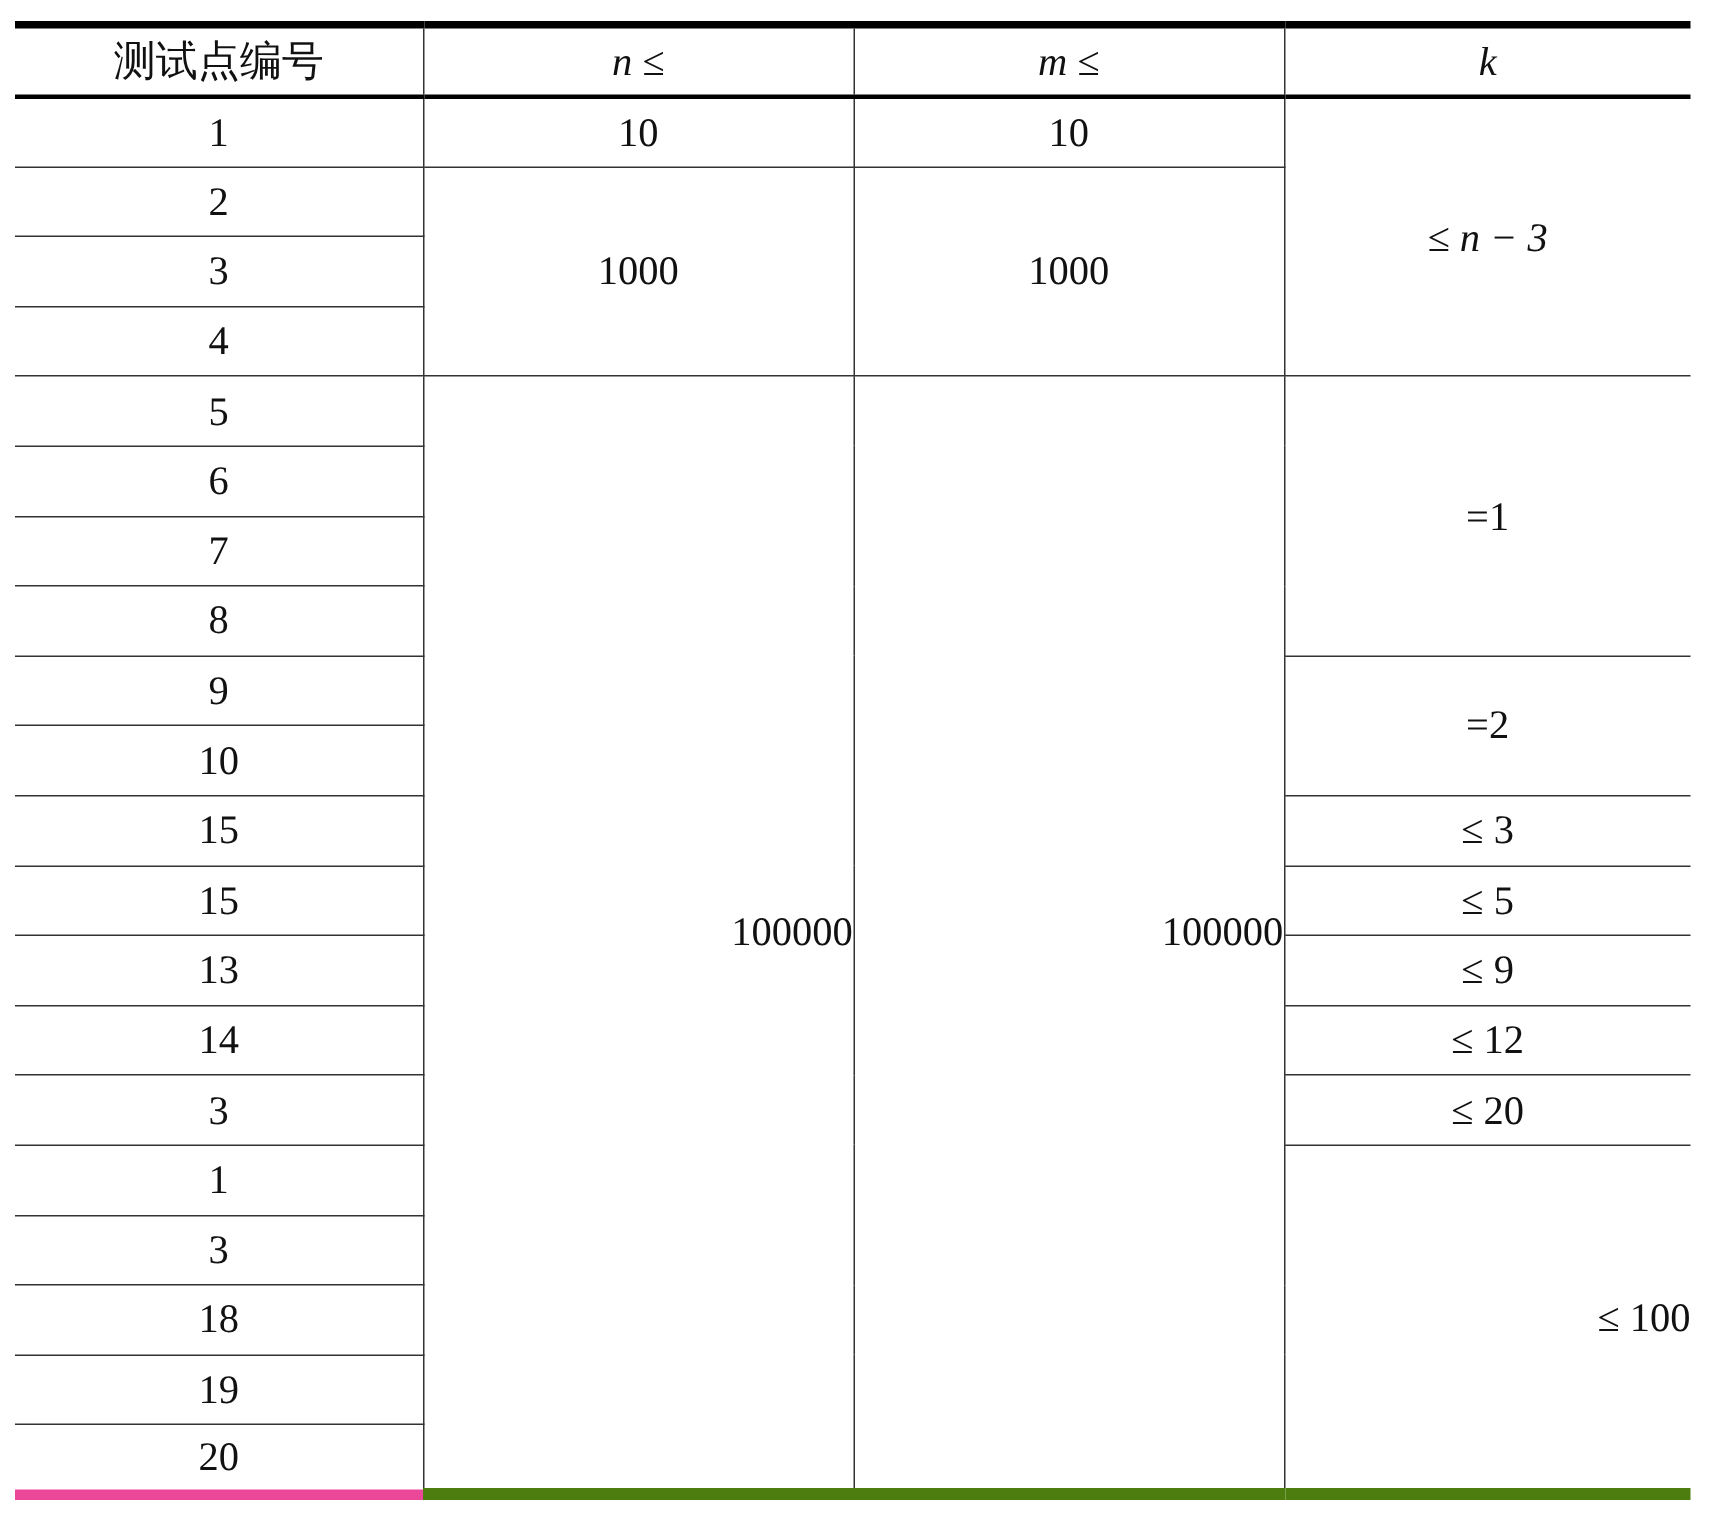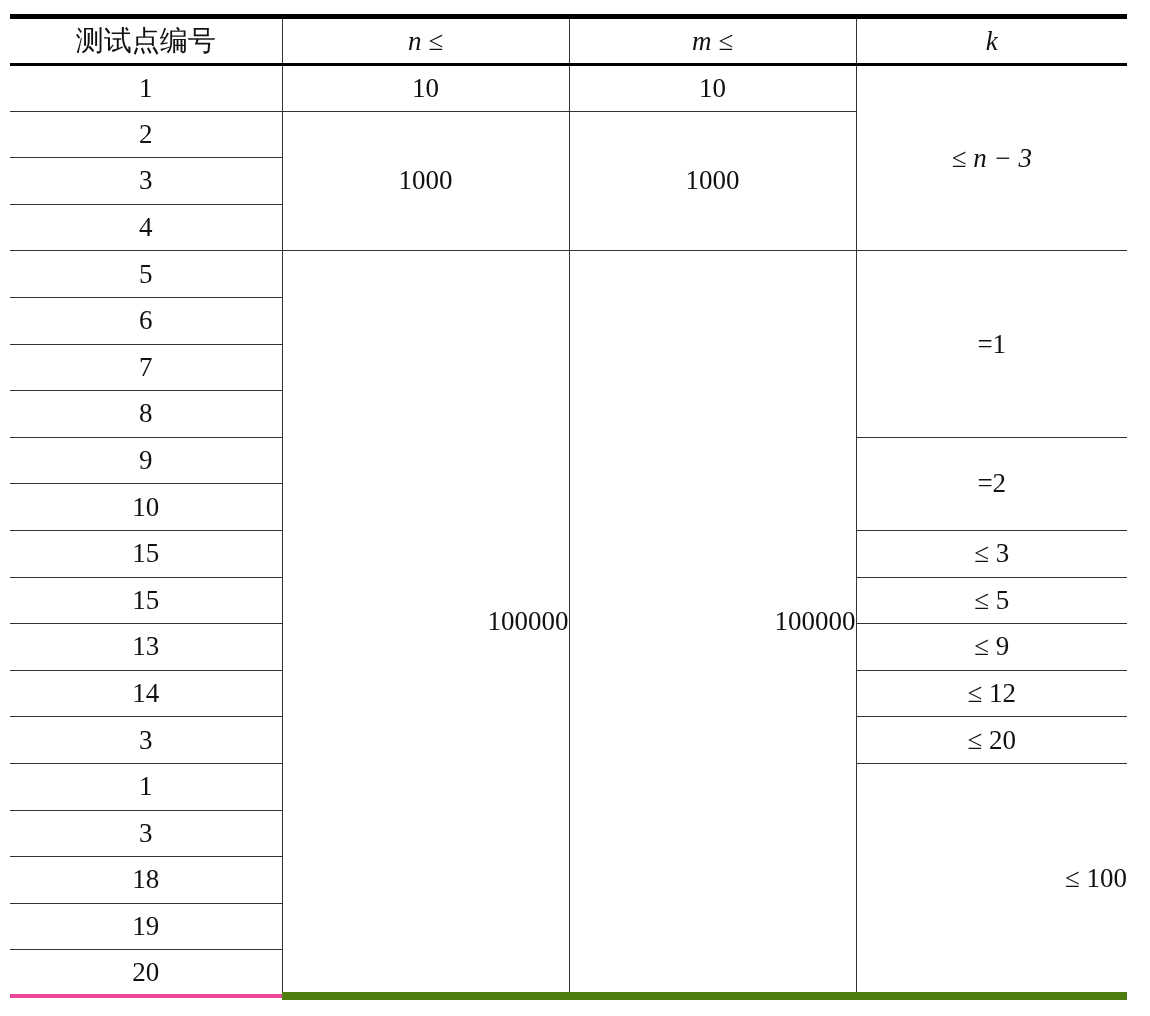--- a/index.html
+++ b/index.html
@@ -7,21 +7,21 @@
          font-family:"Liberation Serif","DejaVu Serif",serif; color:#111; }
   table { position:absolute; left:10px; top:14px; width:1117px; border-collapse:collapse; table-layout:fixed; }
   col.c1 { width:272px; } col.c2 { width:287px; } col.c3 { width:287px; } col.c4 { width:271px; }
   thead tr { height:48px; }
   thead th { font-weight:normal; font-size:27px; border-top:5px solid #000; border-bottom:3px solid #000; }
   tbody tr { height:46.6px; }
   td, th { text-align:center; vertical-align:middle; padding:0; border-left:1px solid #333; border-right:1px solid #333; }
   td { border-top:1px solid #333; border-bottom:1px solid #333; font-size:27px; }
   tr > :first-child { border-left:none; }
   tr > :last-child { border-right:none; }
-  tbody tr:last-child td { border-bottom:4px solid #ec4899; }
+  tbody tr:last-child td { border-bottom:7px solid #ec4899; }
   td.span-bottom { border-bottom:8px solid #4d7c0f;text-align:right; }
   .math { font-style:italic; }
   .cjk { font-family:"DejaVu Sans",sans-serif; font-size:28px; }
 </style>
 </head>
 <body>
 
 <table>
   <colgroup>
       <col class="c1">

